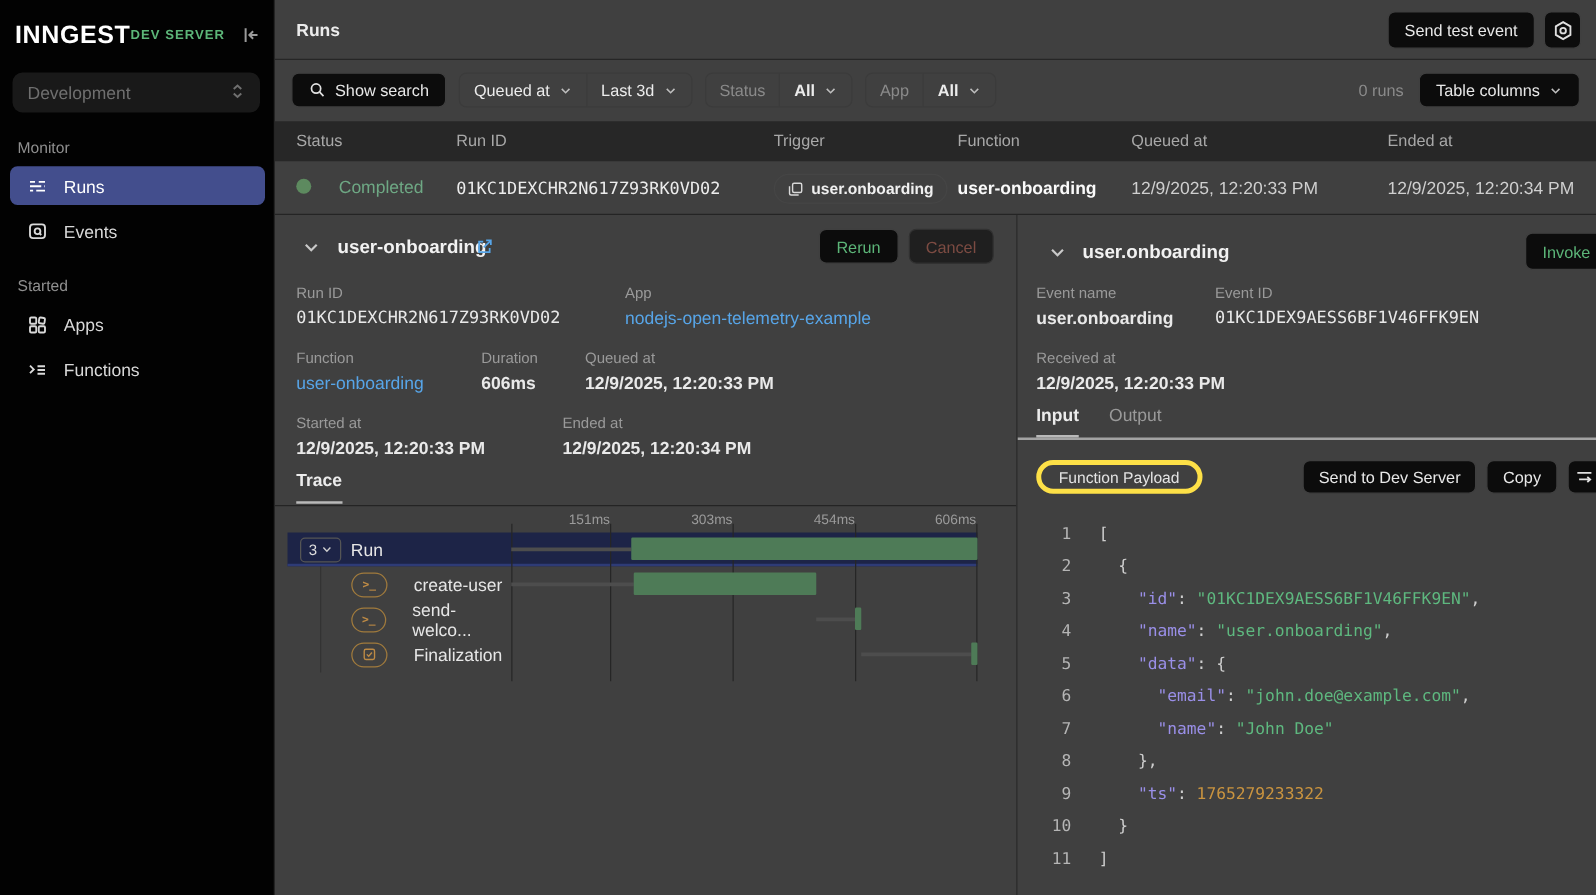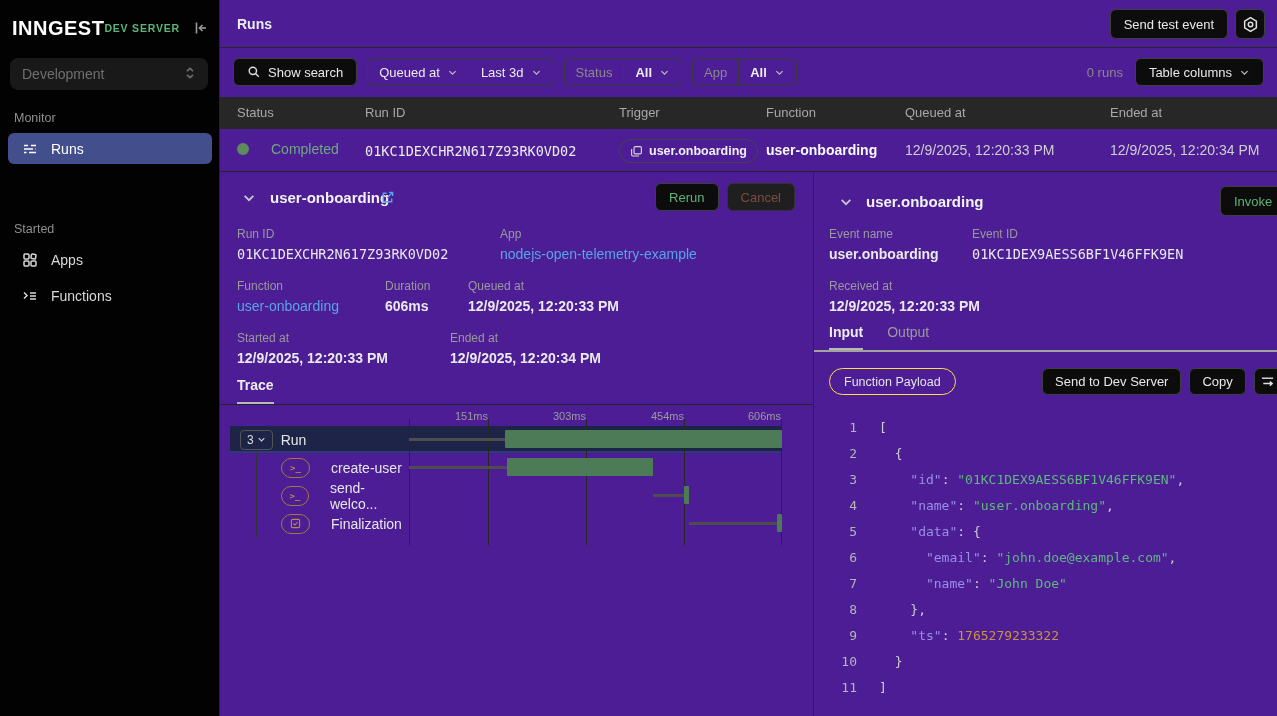--- a/index.html
+++ b/index.html
@@ -1,18 +1,18 @@
 <!DOCTYPE html>
 <html style="--accent-green: #5cb578; --status-green: #6ea884; --dot-green: #5d8a5f; --bar-green: #4e7b57; --link-blue: #57a5e8; --nav-active: #434e8d; --run-row-highlight: #1d2447; --code-key: #9a8fe8; --code-string: #5eb87f; --code-number: #ca943f;"><head>
 <meta charset="utf-8">
 <style>
   * { margin:0; padding:0; box-sizing:border-box; }
   html,body { background:#050505; }
   body { font-family:"Liberation Sans", sans-serif; color:#e5e5e5; }
-  #app { position:relative; width:1277px; height:716px; background:#4c1d95; overflow:hidden; }
+  #app { position:relative; width:1277px; height:716px; background:#404040; overflow:hidden; }
   .mono { font-family:"DejaVu Sans Mono", monospace; }
 
   
   #sidebar { position:absolute; left:0; top:0; width:220px; height:716px; background:#020202; border-right:1px solid #242424; }
   .logo-row { position:absolute; left:12px; top:16px; width:200px; height:24px; display:flex; align-items:center; }
   .logo { font-weight:bold; font-size:20px; letter-spacing:.5px; color:#fff; }
   .env-badge { margin-left:0; font-size:10.5px; font-weight:bold; letter-spacing:.8px; color:var(--accent-green,#5cb578); }
   .collapse-btn { margin-left:auto; width:22px; height:22px; display:flex; align-items:center; justify-content:center; color:#9b9b9b; cursor:pointer; }
   .env-select { position:absolute; left:10px; top:58px; width:198px; height:32px; background:#191919; border-radius:8px; display:flex; align-items:center; padding:0 12px; color:#6f6f6f; font-size:14px; cursor:pointer; }
   .env-select .updown { margin-left:auto; color:#6f6f6f; }
@@ -94,21 +94,21 @@
   .span-bar { position:absolute; top:4px; height:18px; background:var(--bar-green,#4e7b57); border-radius:1px; }
   .indent-guide { position:absolute; left:26px; top:27px; width:1px; height:85px; background:#333; z-index:1; }
 
   
   #event-panel { position:absolute; left:593px; top:172px; width:464px; height:544px; border-left:1px solid #2a2a2a; overflow:hidden; }
   .ep-chevron { position:absolute; left:25px; top:23px; color:#c9c9c9; }
   .ep-title { position:absolute; left:52px; top:21px; font-size:15px; font-weight:bold; color:#f2f2f2; }
   .btn-invoke { position:absolute; left:406px; top:14px; color:var(--accent-green,#5cb578); }
   .ep-tabbar { position:absolute; left:0; top:152px; width:464px; height:28px; border-bottom:2px solid #a3a3a3; padding-left:15px; display:flex; gap:24px; }
   .ep-toolbar { position:absolute; left:0; top:196px; width:464px; height:28px; }
-  .payload-pill { position:absolute; left:15px; top:0; height:27px; display:inline-flex; align-items:center; padding:0 14px; border:1px solid #fde047; border-radius:999px; font-size:12.5px; color:#e3e3e3; }
+  .payload-pill { position:absolute; left:15px; top:0; height:27px; display:inline-flex; align-items:center; padding:0 14px; border:4px solid #fde047; border-radius:999px; font-size:12.5px; color:#e3e3e3; }
   .ep-actions { position:absolute; left:228px; top:0; display:flex; gap:8px; }
   .btn-xs { height:27px; font-size:13px; padding:0 12px; }
   .btn-ico { width:28px; padding:0; }
 
   
   #code { position:absolute; left:0; top:243px; width:464px; }
   .code-line { display:flex; height:26px; line-height:26px; font-family:"DejaVu Sans Mono", monospace; font-size:13px; white-space:pre; }
   .ln { width:43px; text-align:right; color:#b5b5b5; flex:0 0 auto; }
   .lc { padding-left:22px; }
   .tok-pln { color:#cfcfcf; }
@@ -144,20 +144,28 @@
     </div>
 
     <div class="nav-section-label" style="top:111px">Monitor</div>
     <div class="nav-item active" style="top:133px">
       <svg width="16" height="16" viewBox="0 0 16 16" fill="none" stroke="currentColor" stroke-width="1.5">
           <path d="M2 4.5h4M9 4.5h5"></path>
           <path d="M2 8h9M13.5 8h.5"></path>
           <path d="M2 11.5h2.5M7 11.5h7"></path>
         </svg>
       <span>Runs</span>
+    </div>
+    <div class="nav-item" style="top:169px">
+      <svg width="16" height="16" viewBox="0 0 16 16" fill="none" stroke="currentColor" stroke-width="1.5">
+          <rect x="2" y="2.5" width="12" height="11" rx="2.5"></rect>
+          <circle cx="8" cy="8" r="2.3"></circle>
+          <path d="M9.8 9.8 11 11"></path>
+        </svg>
+      <span>Events</span>
     </div>
 
     <div class="nav-section-label" style="top:222px">Started</div>
     <div class="nav-item" style="top:244px">
       <svg width="16" height="16" viewBox="0 0 16 16" fill="none" stroke="currentColor" stroke-width="1.5">
           <rect x="2" y="2" width="5" height="5" rx="1"></rect>
           <rect x="2" y="9" width="5" height="5" rx="1"></rect>
           <rect x="9" y="9" width="5" height="5" rx="1"></rect>
           <rect x="9.2" y="2.2" width="4.6" height="4.6" rx="1" transform="rotate(8 11.5 4.5)"></rect>
         </svg>

